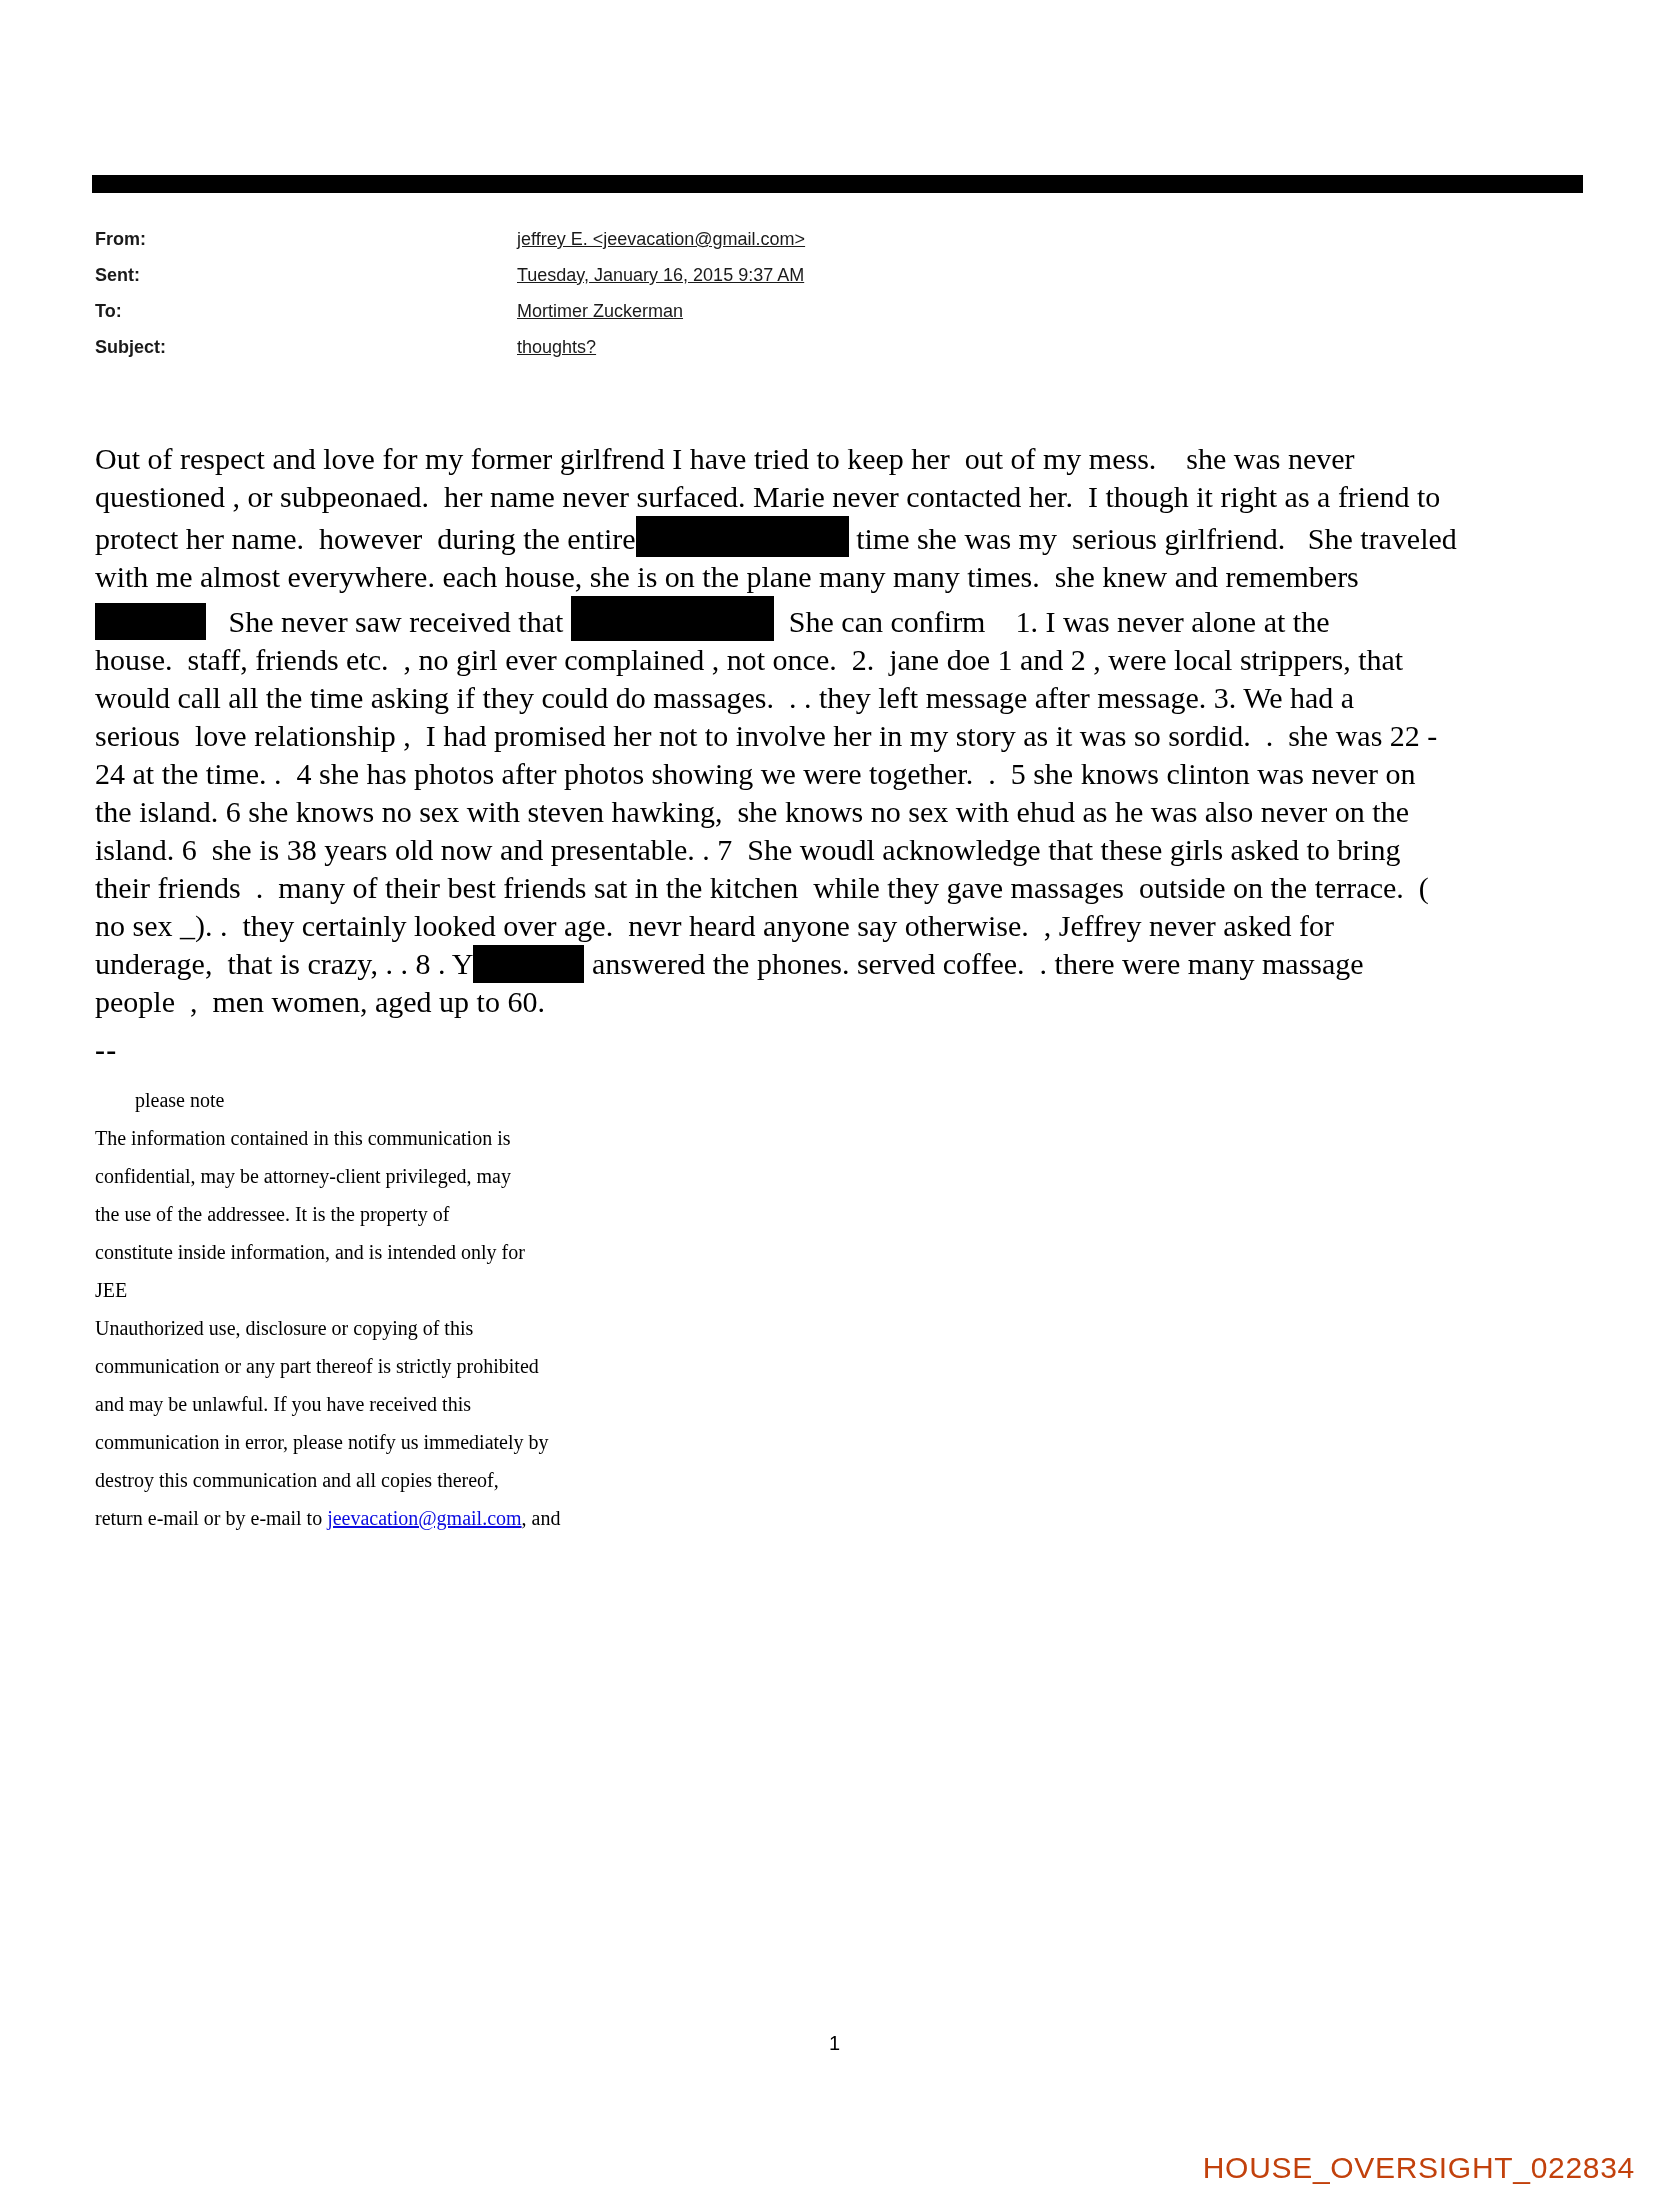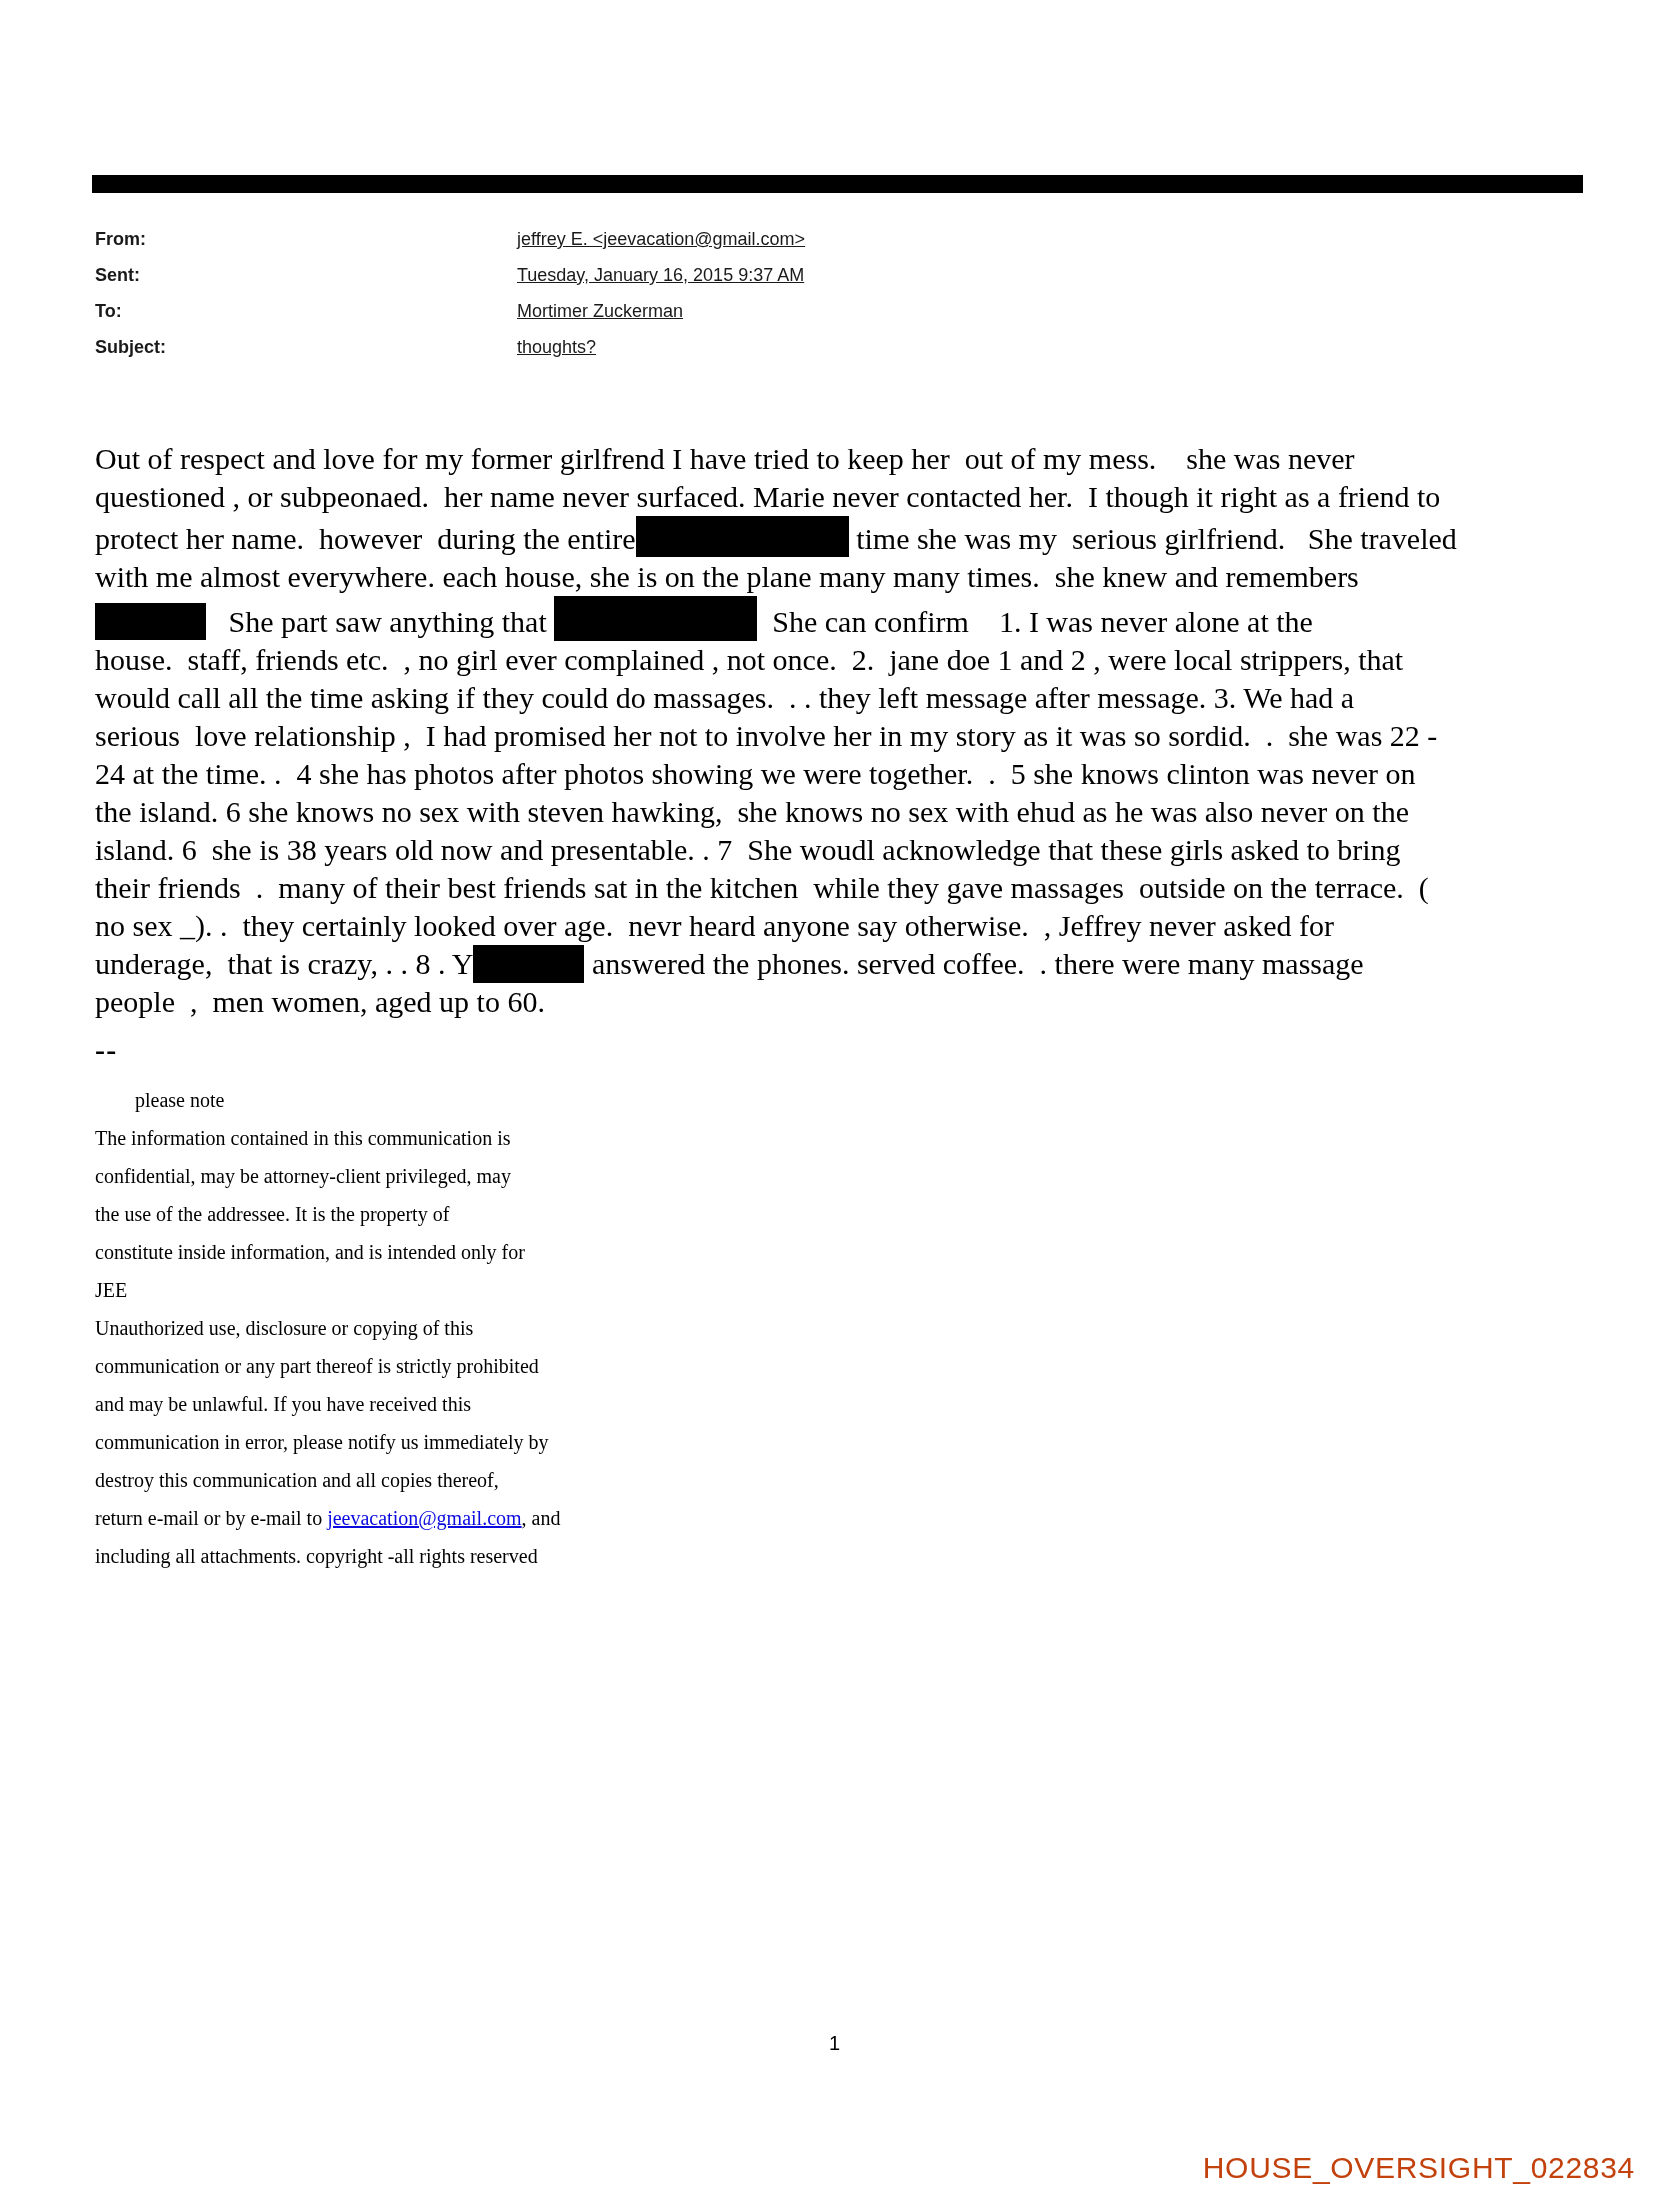--- a/index.html
+++ b/index.html
@@ -128,21 +128,21 @@
         <div class="header-label">Subject:</div>
         <div class="header-value">thoughts?</div>
       </div>
     </div>
 
   <div class="body-block">
       <div class="line"><span>Out of respect and love for my former girlfrend I have tried to keep her  out of my mess.    she was never</span></div>
       <div class="line"><span>questioned , or subpeonaed.  her name never surfaced. Marie never contacted her.  I though it right as a friend to</span></div>
       <div class="line"><span>protect her name.  however  during the entire</span><span class="redaction" style="width: 213px; height: 41px; vertical-align: -7.9px;"></span><span> time she was my  serious girlfriend.   She traveled</span></div>
       <div class="line"><span>with me almost everywhere. each house, she is on the plane many many times.  she knew and remembers</span></div>
-      <div class="line"><span class="redaction" style="width: 111px; height: 37px; vertical-align: -7.9px;"></span><span>   She part saw anything that </span><span class="redaction" style="width: 203px; height: 45px; vertical-align: -9.2px;"></span><span>  She can confirm    1. I was never alone at the</span></div>
+      <div class="line"><span class="redaction" style="width: 111px; height: 37px; vertical-align: -7.9px;"></span><span>   She never saw received that </span><span class="redaction" style="width: 203px; height: 45px; vertical-align: -9.2px;"></span><span>  She can confirm    1. I was never alone at the</span></div>
       <div class="line"><span>house.  staff, friends etc.  , no girl ever complained , not once.  2.  jane doe 1 and 2 , were local strippers, that</span></div>
       <div class="line"><span>would call all the time asking if they could do massages.  . . they left message after message. 3. We had a</span></div>
       <div class="line"><span>serious  love relationship ,  I had promised her not to involve her in my story as it was so sordid.  .  she was 22 -</span></div>
       <div class="line"><span>24 at the time. .  4 she has photos after photos showing we were together.  .  5 she knows clinton was never on</span></div>
       <div class="line"><span>the island. 6 she knows no sex with steven hawking,  she knows no sex with ehud as he was also never on the</span></div>
       <div class="line"><span>island. 6  she is 38 years old now and presentable. . 7  She woudl acknowledge that these girls asked to bring</span></div>
       <div class="line"><span>their friends  .  many of their best friends sat in the kitchen  while they gave massages  outside on the terrace.  (</span></div>
       <div class="line"><span>no sex _). .  they certainly looked over age.  nevr heard anyone say otherwise.  , Jeffrey never asked for</span></div>
       <div class="line"><span>underage,  that is crazy, . . 8 . Y</span><span class="redaction" style="width: 111px; height: 38px; vertical-align: -9.2px;"></span><span> answered the phones. served coffee.  . there were many massage</span></div>
       <div class="line"><span>people  ,  men women, aged up to 60.</span></div>
@@ -156,21 +156,20 @@
       <div class="line"><span>confidential, may be attorney-client privileged, may</span></div>
       <div class="line"><span>the use of the addressee. It is the property of</span></div>
       <div class="line"><span>constitute inside information, and is intended only for</span></div>
       <div class="line"><span>JEE</span></div>
       <div class="line"><span>Unauthorized use, disclosure or copying of this</span></div>
       <div class="line"><span>communication or any part thereof is strictly prohibited</span></div>
       <div class="line"><span>and may be unlawful. If you have received this</span></div>
       <div class="line"><span>communication in error, please notify us immediately by</span></div>
       <div class="line"><span>destroy this communication and all copies thereof,</span></div>
       <div class="line"><span>return e-mail or by e-mail to </span><a class="email-link" href="#">jeevacation@gmail.com</a><span>, and</span></div>
-      <div class="line"><span>including all attachments. copyright -all rights reserved</span></div>
     </div>
 
   <div class="page-number">1</div>
 
   <div class="bates-number">HOUSE_OVERSIGHT_022834</div>
 
 </div>
 
 
 </body></html>

